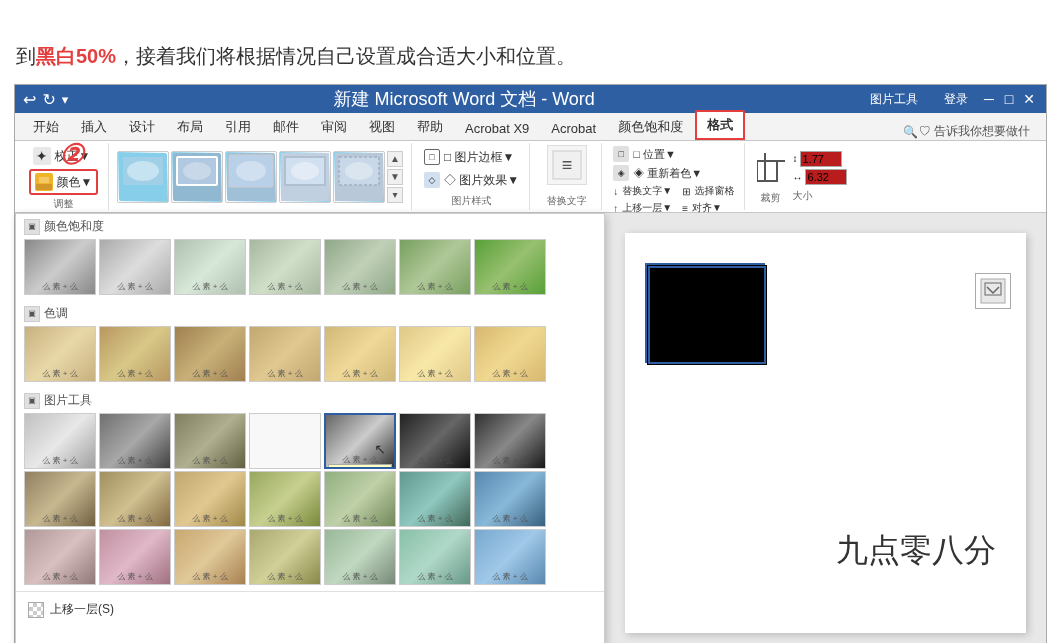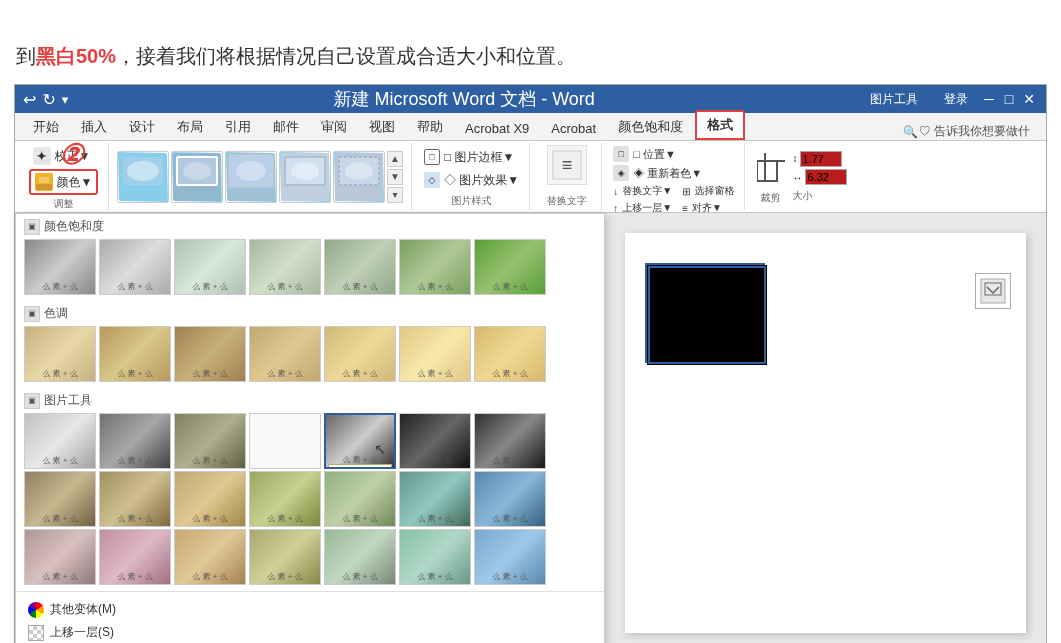--- a/index.html
+++ b/index.html
@@ -950,24 +950,20 @@
             <div class="thumb-img-sim" style="background:linear-gradient(135deg,#78a8d0 0%,#a0c8e8 50%,#5888b0 100%);">
               <span class="thumb-text-overlay">么 素 + 么</span>
             </div>
           </div>
         </div>
 
       </div>
 
       <div class="color-panel-footer">
         <div class="footer-btn">
-          <div class="footer-icon"></div>
-          <span>其他变体(M)</span>
-        </div>
-        <div class="footer-btn">
           <div class="footer-icon-transparent"></div>
           <span>上移一层(S)</span>
         </div>
       </div>
 
     </div>
 
     <div class="doc-area">
       <div class="doc-page">
 
@@ -979,18 +975,19 @@
         </div>
 
         <div class="scroll-icon-right">
           <svg width="28" height="28">
               <rect x="2" y="2" width="24" height="24" fill="#e8e8e8" stroke="#aaa"></rect>
               <rect x="6" y="6" width="16" height="12" fill="none" stroke="#666"></rect>
               <path d="M8 10 L14 16 L20 10" fill="none" stroke="#666" stroke-width="1.5"></path>
             </svg>
         </div>
 
+        <div class="handwriting">九点零八分</div>
       </div>
     </div>
 
   </div>
 
 </div>
 
 </body></html>

